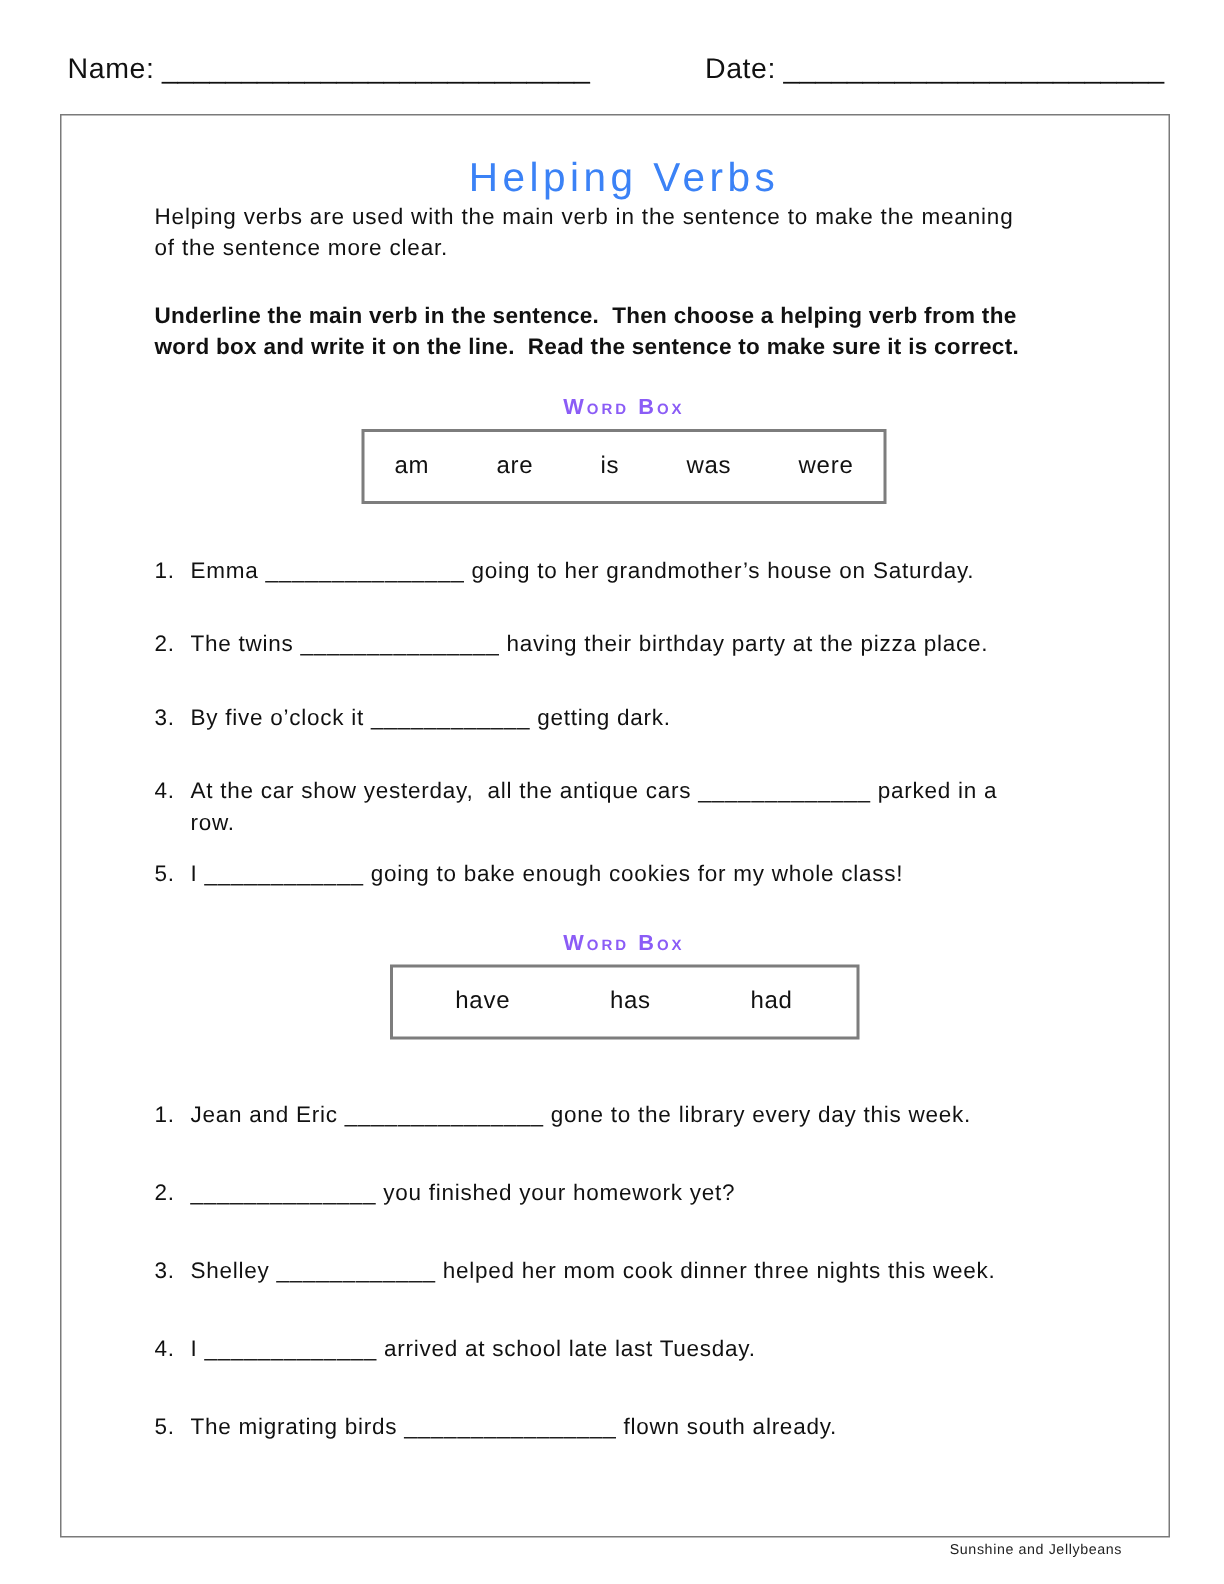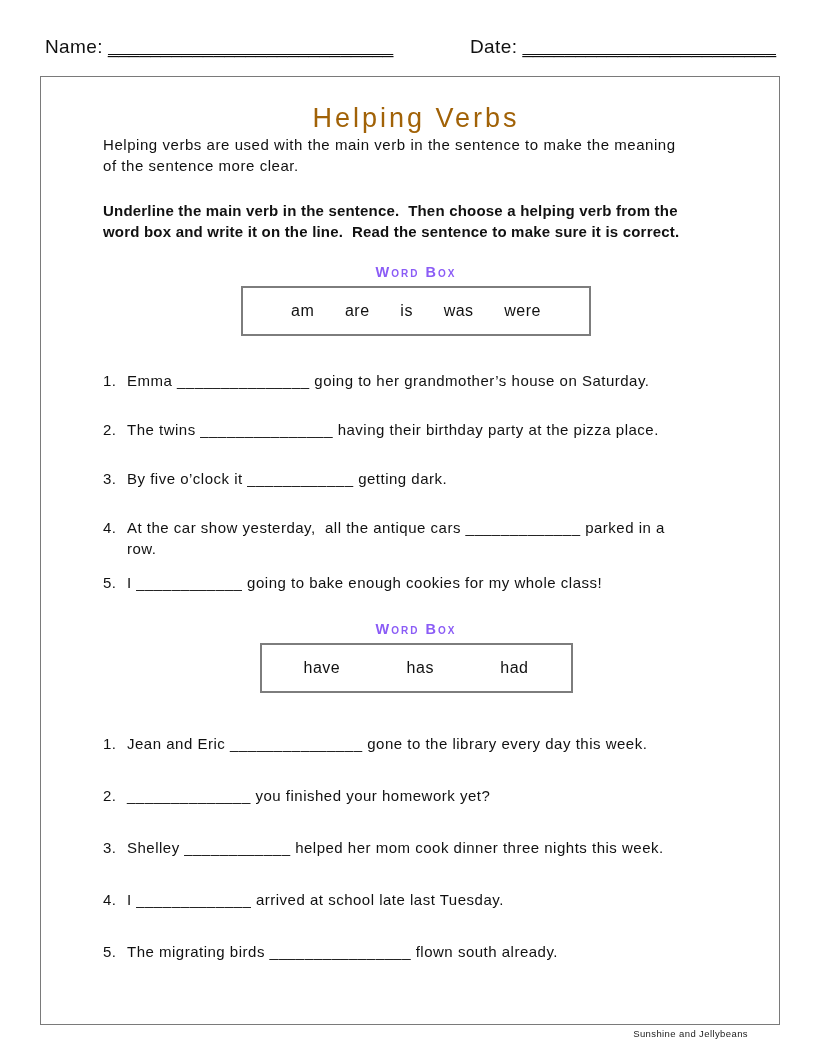--- a/index.html
+++ b/index.html
@@ -11,37 +11,37 @@
     overflow:hidden;
   }
 
   
   .header-row {
     position:absolute; top:36px; left:45px; right:40px;
     display:flex; justify-content:space-between;
     font-size:19px; letter-spacing:0.4px; white-space:pre;gap:40px;
   }
   .field { display:flex; align-items:baseline; gap:5px; }
-  .blank-line { letter-spacing:0; white-space:pre;text-decoration:underline; }
+  .blank-line { letter-spacing:0; white-space:pre; }
 
   
   .sheet {
     position:absolute; left:40px; top:76px;
     width:740px; height:949px;
     border:1.5px solid #7a7a7a;
     padding:0 50px 0 62px;
     background:#fff;
   }
 
   .title {
     margin-top:26px;
     text-align:center;
     font-size:27px; font-weight:400;
     letter-spacing:3px;
-    color:#a16207;
+    color:#3b82f6;
   }
 
   .para { font-size:15px; line-height:21px; letter-spacing:0.55px; }
   .para .line { white-space:pre; }
   .instructions { margin-top:24px; font-weight:bold; letter-spacing:0.2px; }
 
   
   .wb-label {
     text-align:center;
     font-variant:small-caps;
@@ -52,21 +52,21 @@
   }
   .wb-label.first { margin-top:22px; }
   .wb-label.second { margin-top:8px; }
   .word-box {
     margin:6px auto 0;
     height:50px;
     border:2px solid #7d7d7d;
     display:flex; align-items:center; justify-content:space-between;
     font-size:16px; letter-spacing:0.5px;
   }
-  .word-box.wb1 { width:350px; padding:0 48px; }
+  .word-box.wb1 { width:350px; padding:0 20px; }
   .word-box.wb2 { width:313px; padding:0 42px; }
 
   
   ol.items { list-style:none; font-size:15px; line-height:21px; letter-spacing:0.5px; }
   ol.items.s1 { margin-top:34px; }
   ol.items.s2 { margin-top:40px; }
   ol.items li { display:flex; margin-bottom:28px; }
   ol.items.s2 li { margin-bottom:31px; }
   ol.items.s1 li:nth-child(4) { margin-bottom:13px; }
   ol.items li .num { width:24px; flex:0 0 24px; }

